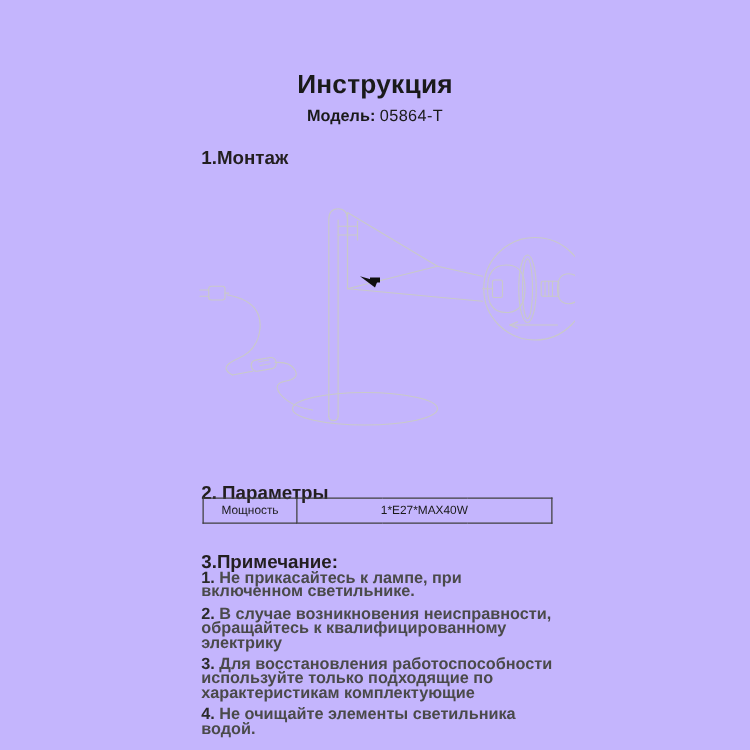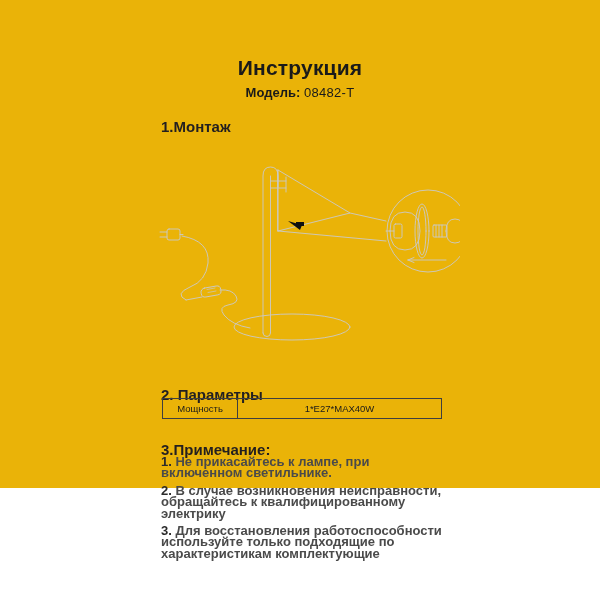--- a/index.html
+++ b/index.html
@@ -14,22 +14,22 @@
     overflow: hidden;
     font-family: "Liberation Sans", sans-serif;
     color: #231f20;
     -webkit-font-smoothing: antialiased;
   }
 
   .page {
     position: absolute;
     left: 0; top: 0;
     width: 600px;
-    height: 488px;
-    background: #eab308;
+    height: 600px;
+    background: #c4b5fd;
   }
 
   
   .doc-title {
     position: absolute;
     left: 0;
     top: 56px;
     width: 600px;
     text-align: center;
     font-size: 21px;
@@ -129,21 +129,21 @@
 </style>
 </head>
 <body>
 
 <div class="page">
 
   <div class="doc-title">Инструкция</div>
 
   <div class="model-line">
     <span class="model-label">Модель:</span>
-    <span class="model-value">08482-T</span>
+    <span class="model-value">05864-T</span>
   </div>
 
   <div class="section-heading" id="heading-install">1.Монтаж</div>
 
   <div class="illustration">
     <svg width="310" height="210" viewBox="0 0 310 210" xmlns="http://www.w3.org/2000/svg">
       <g fill="none" stroke="#c9c9c9" stroke-width="0.9" stroke-linecap="round" stroke-linejoin="round">
 
         <g>
           <ellipse cx="142" cy="172" rx="58" ry="13"></ellipse>
@@ -244,15 +244,19 @@
       <span class="txt">Не прикасайтесь к лампе, при включенном светильнике.</span>
     </div>
     <div class="note">
       <span class="num">2.</span>
       <span class="txt">В случае возникновения неисправности, обращайтесь к квалифицированному электрику</span>
     </div>
     <div class="note">
       <span class="num">3.</span>
       <span class="txt">Для восстановления работоспособности используйте только подходящие по характеристикам комплектующие</span>
     </div>
+    <div class="note">
+      <span class="num">4.</span>
+      <span class="txt">Не очищайте элементы светильника водой.</span>
+    </div>
   </div>
 
 </div>
 
 </body></html>

